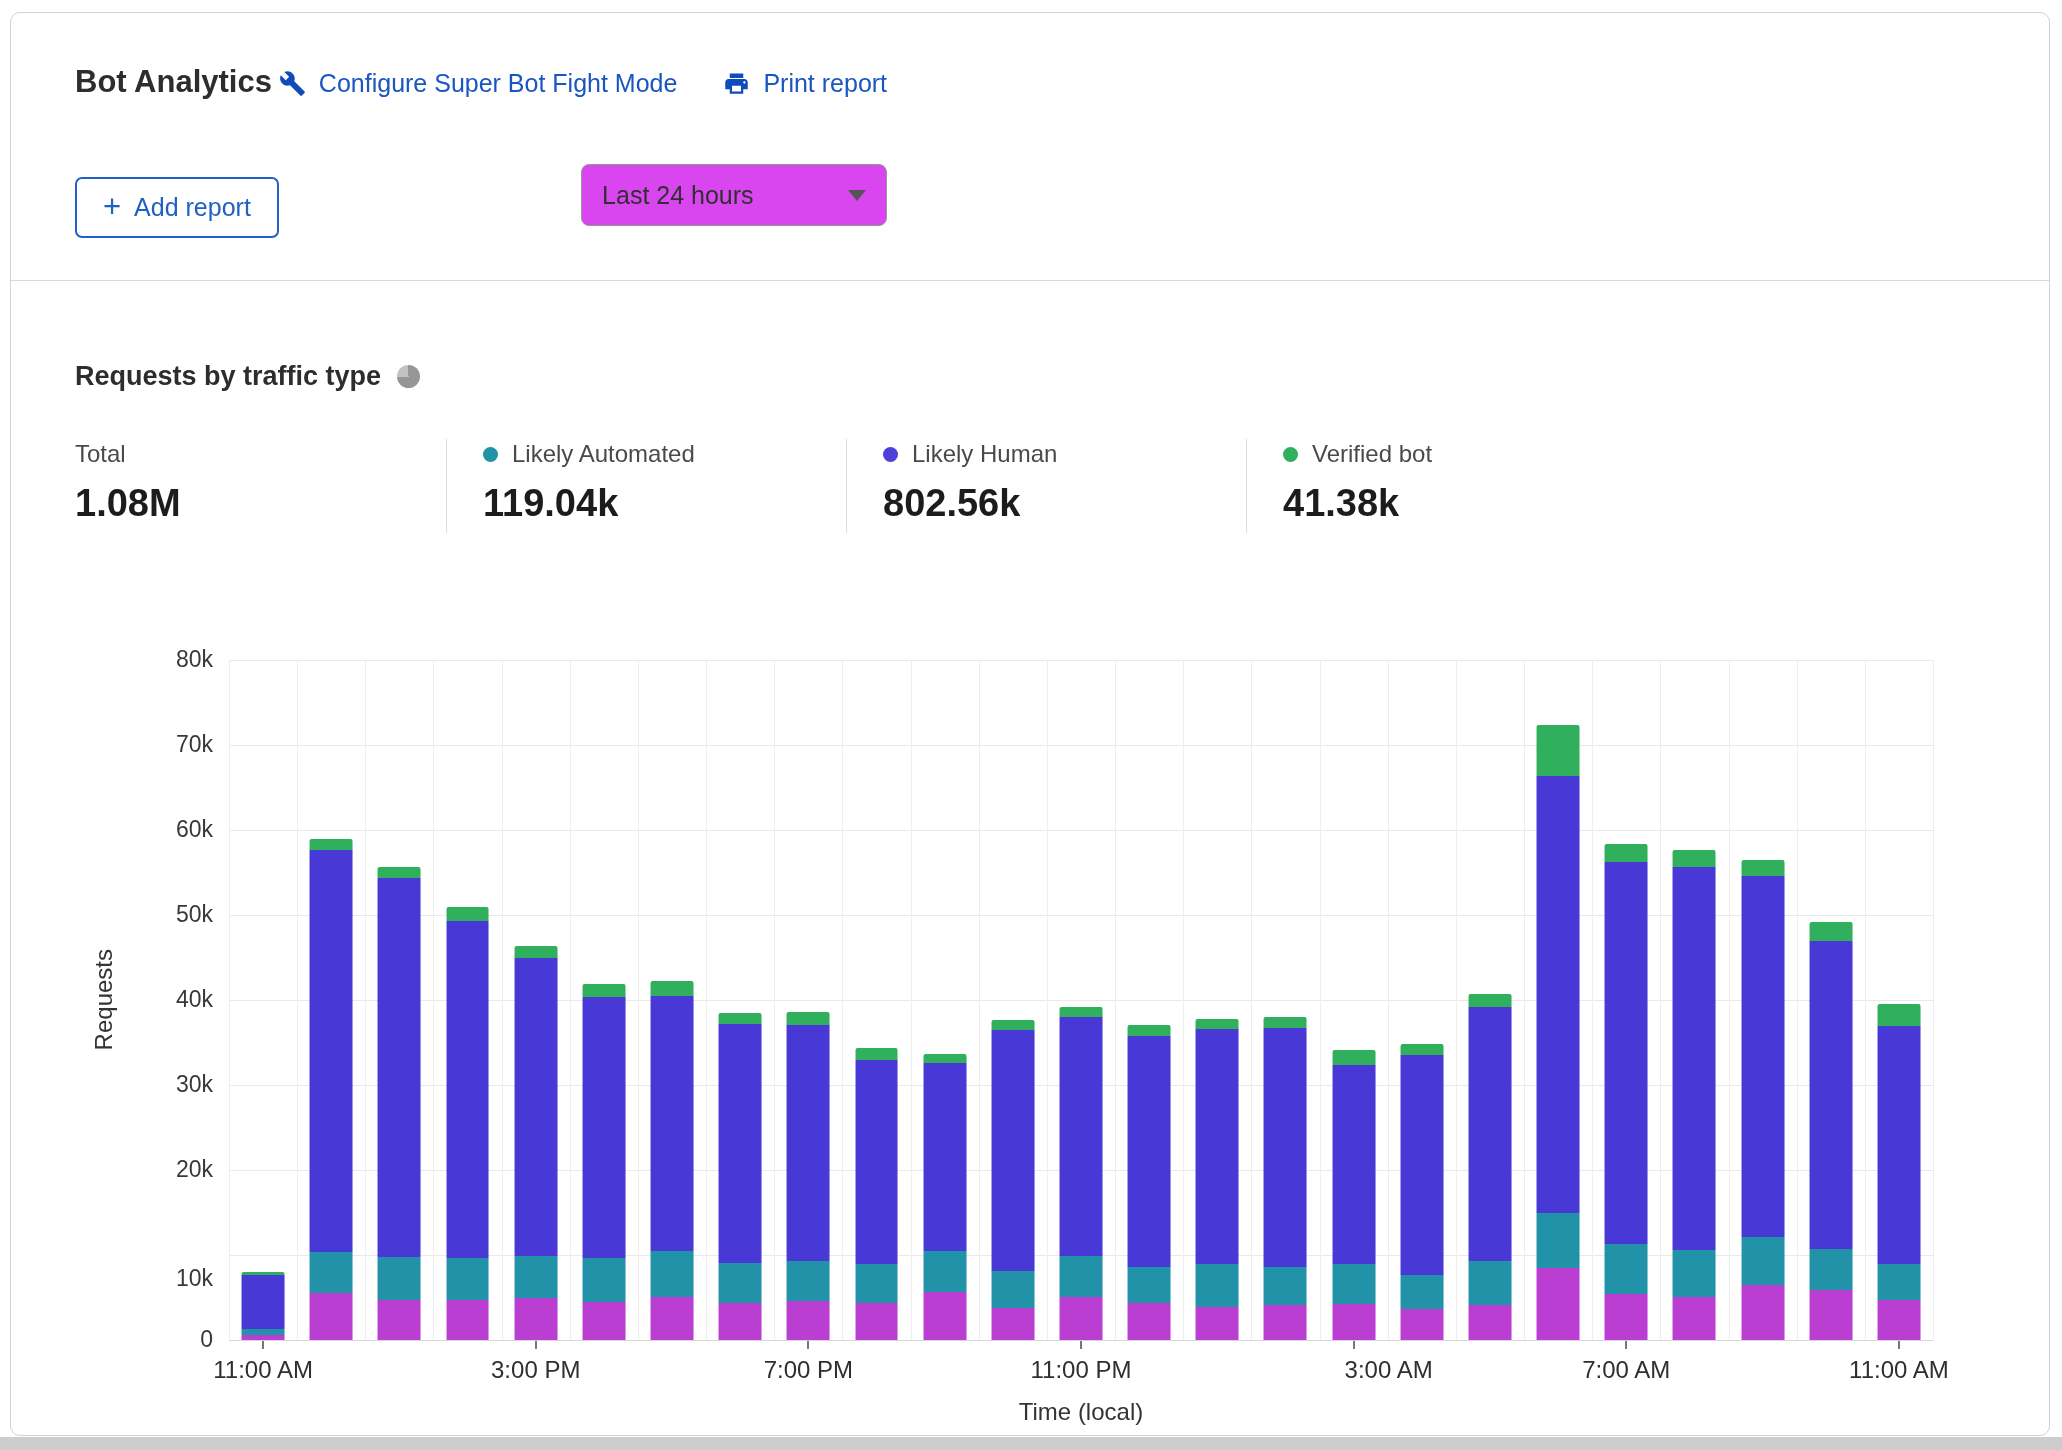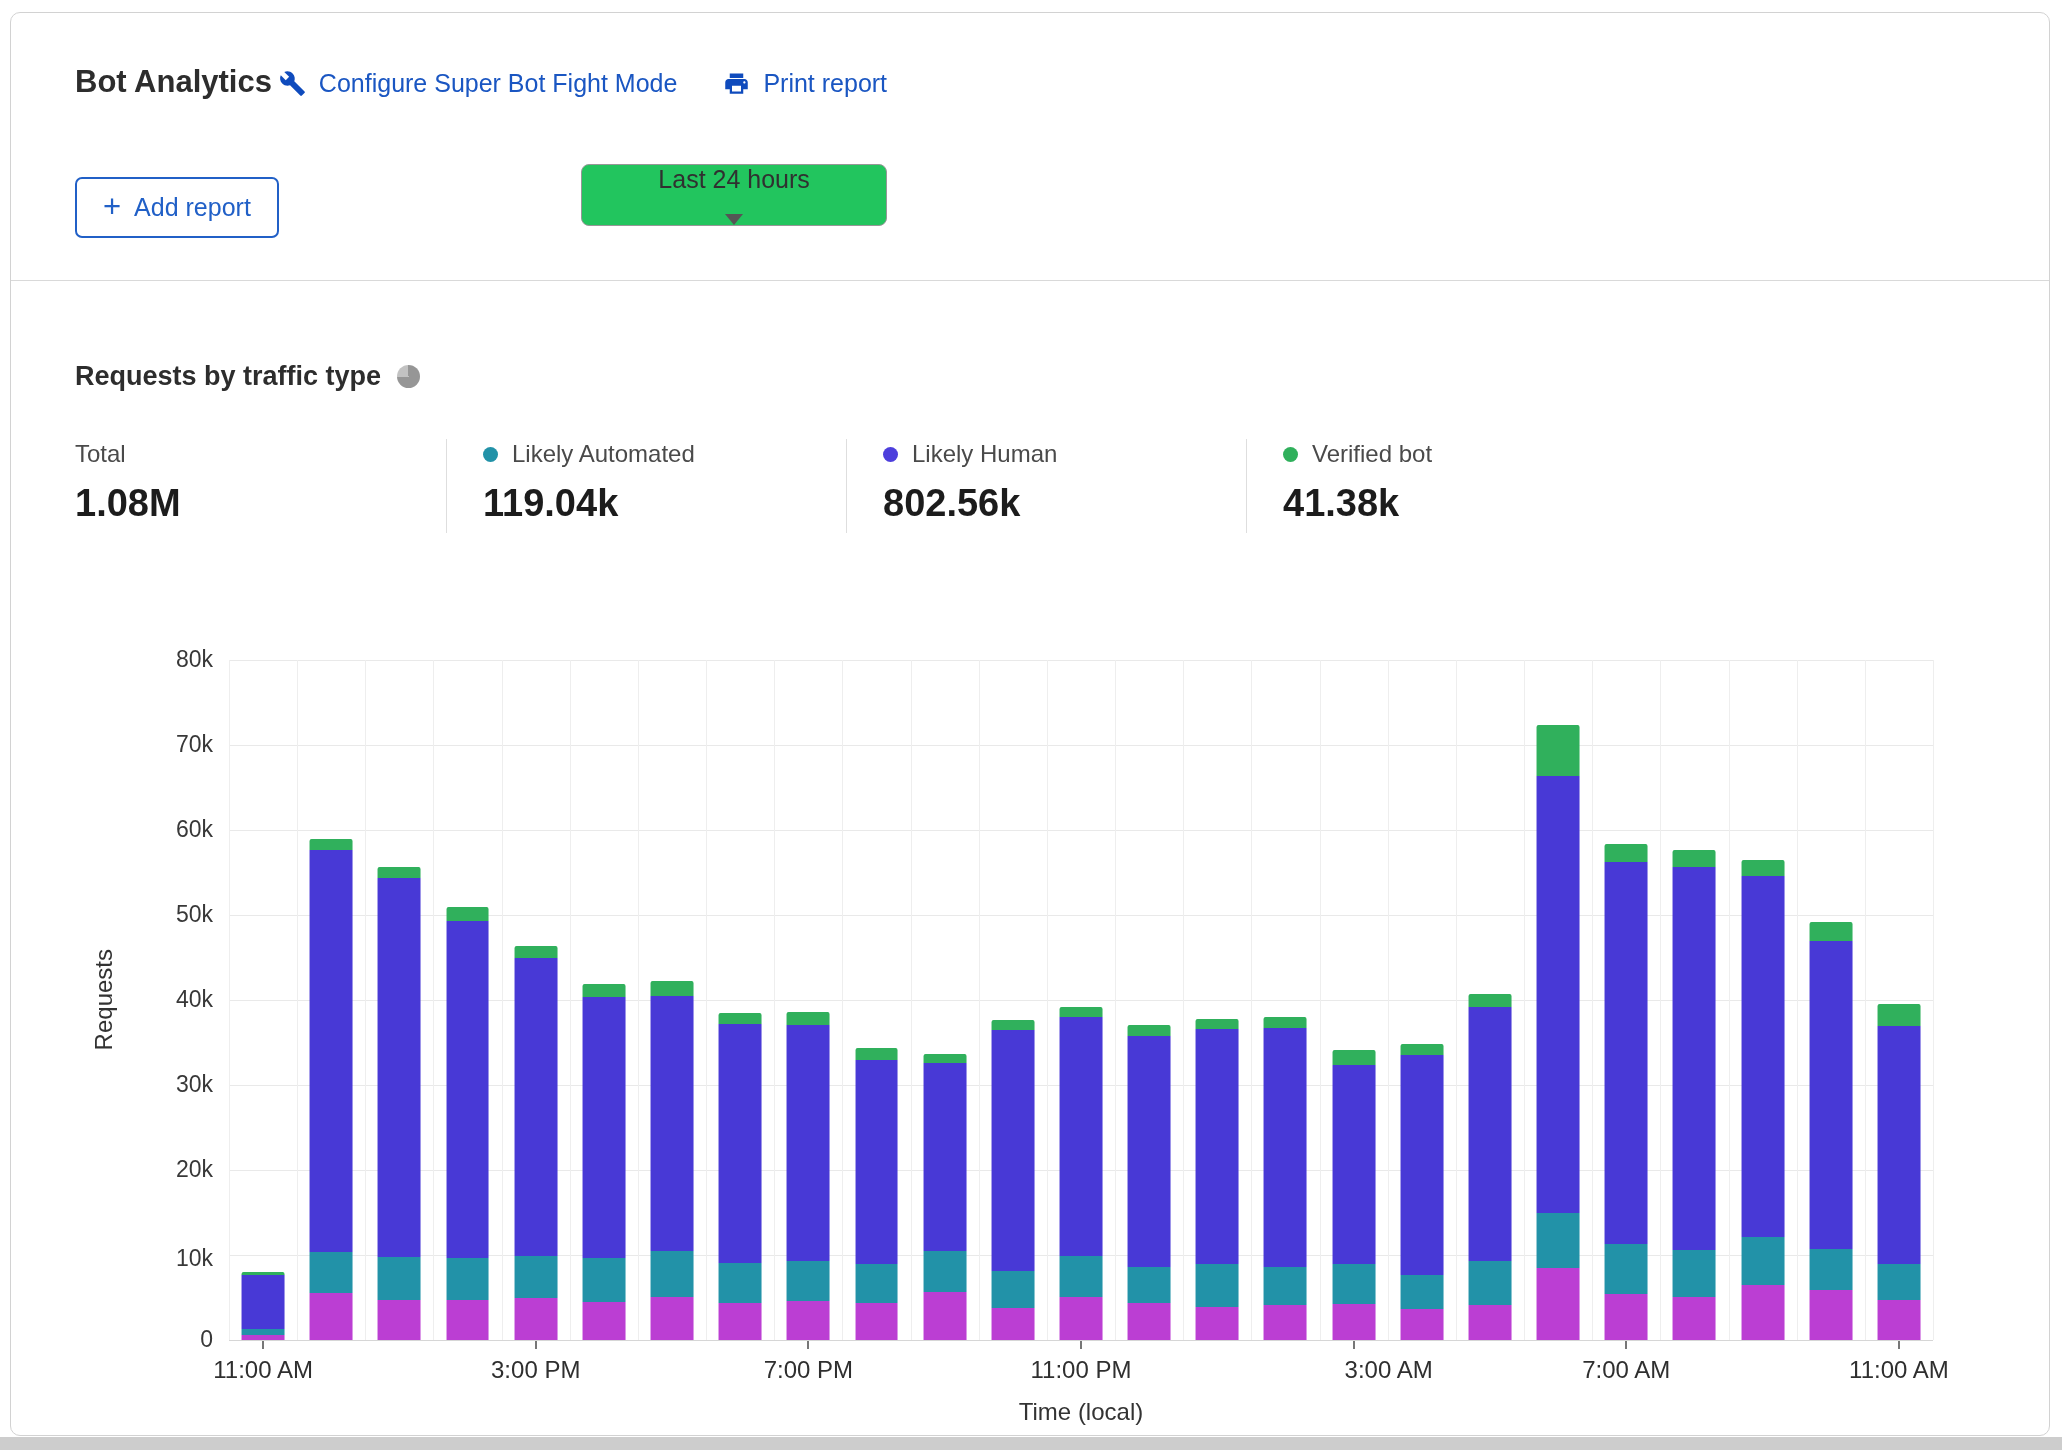--- a/index.html
+++ b/index.html
@@ -21,24 +21,24 @@
     border:2px solid #2160c7; border-radius:7px; color:#2160c7; font-size:25px;
     display:inline-flex; align-items:center; gap:13px; cursor:pointer;
     font-family:inherit; }
   .plus-glyph { font-size:31px; font-weight:400; line-height:1; margin-top:-3px; }
 
   .header-right { display:flex; flex-direction:column; align-items:flex-end; }
   .links-row { display:flex; align-items:center; gap:46px; margin-top:6px; }
   .hlink { display:inline-flex; align-items:center; gap:13px; color:#1a56c2;
     font-size:25px; text-decoration:none; cursor:pointer; }
   .hlink svg { display:block; }
-  .time-select { margin-top:66px; width:306px; height:62px; background:#22c55e;
+  .time-select { margin-top:66px; width:306px; height:62px; background:#d946ef;
     border:1.5px solid #979797; border-radius:8px; display:flex; align-items:center;
     justify-content:space-between; padding:0 20px; font-size:25px; color:#303030;
-    cursor:pointer;flex-direction:column; }
+    cursor:pointer; }
   .caret-down { width:0; height:0; border-left:9px solid transparent;
     border-right:9px solid transparent; border-top:11px solid #555; }
 
   
   .card-body { padding:0 64px; }
   .section-row { margin-top:80px; display:flex; align-items:center; gap:16px; }
   .section-title { font-size:27px; font-weight:700; color:#2d2d2d; }
   .pie-icon { width:23px; height:23px; border-radius:50%;
     background:conic-gradient(#c2c2c2 0 88deg, #969696 88deg 360deg);
     transform:rotate(-90deg); }
@@ -160,21 +160,21 @@
         <span class="y-axis-title">Requests</span>
       </div>
       <div class="y-ticks" id="y-ticks">
           <div class="y-tick-label" style="top: -14px;">80k</div>
           <div class="y-tick-label" style="top: 71px;">70k</div>
           <div class="y-tick-label" style="top: 156px;">60k</div>
           <div class="y-tick-label" style="top: 241px;">50k</div>
           <div class="y-tick-label" style="top: 326px;">40k</div>
           <div class="y-tick-label" style="top: 411px;">30k</div>
           <div class="y-tick-label" style="top: 496px;">20k</div>
-          <div class="y-tick-label" style="top: 585px; text-align: center;">10k</div>
+          <div class="y-tick-label" style="top: 605px; text-align: center;">10k</div>
           <div class="y-tick-label" style="top: 666px;">0</div>
         </div>
       <div class="plot-col">
         <div class="plot" id="plot">
             <div class="grid-h" style="top: 0px;"></div>
             <div class="grid-h" style="top: 85px;"></div>
             <div class="grid-h" style="top: 170px;"></div>
             <div class="grid-h" style="top: 255px;"></div>
             <div class="grid-h" style="top: 340px;"></div>
             <div class="grid-h" style="top: 425px;"></div>

